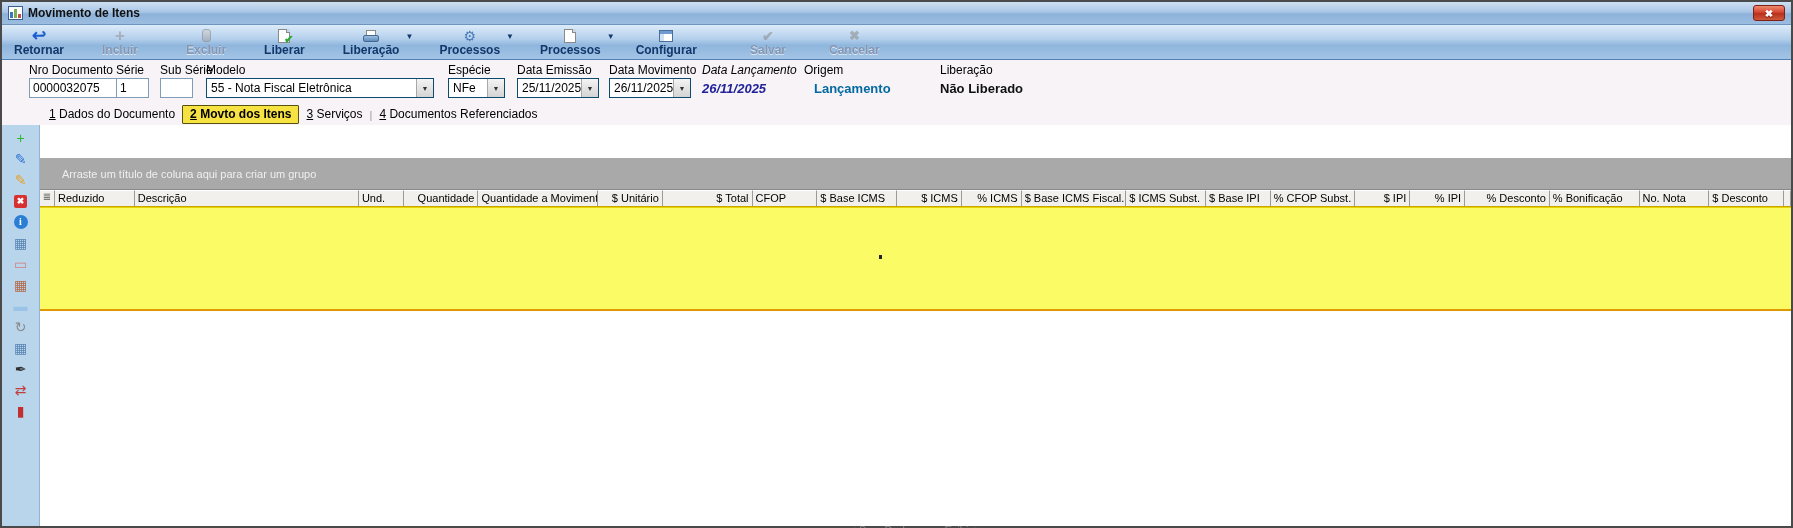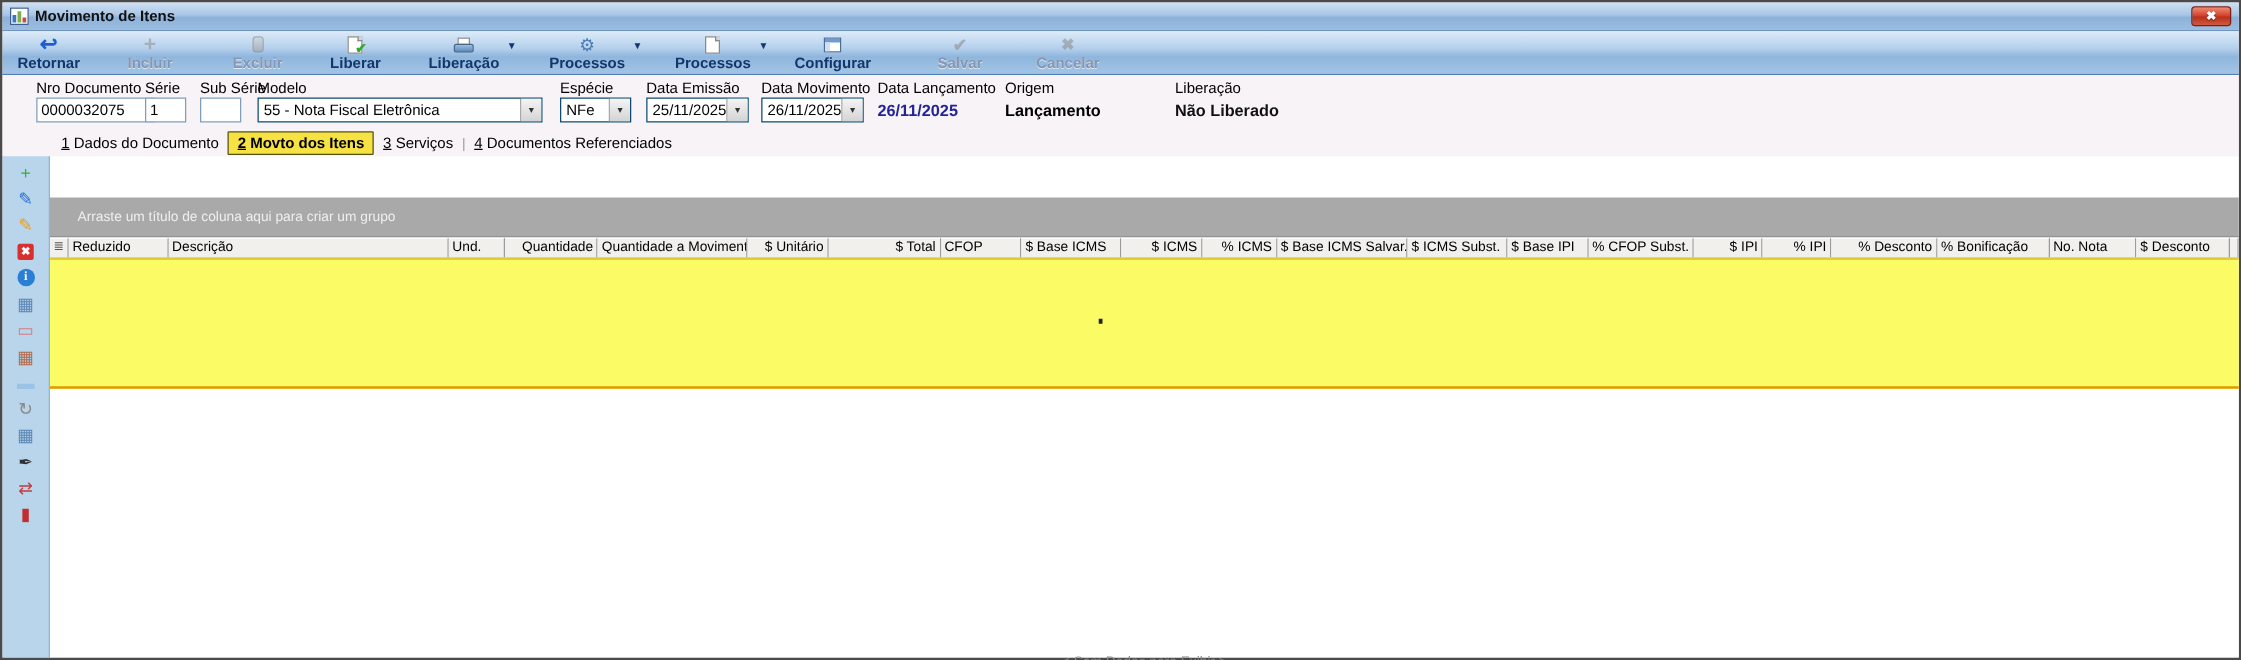--- a/index.html
+++ b/index.html
@@ -253,27 +253,27 @@
     </div>
     <div class="fgroup" style="left:607px;">
       <div class="flabel">Data Movimento</div>
       <div class="fctl">
         <div class="combo" style="width:82px;">
           <span class="cval">26/11/2025</span>
           <span class="cbtn">▼</span>
         </div>
       </div>
     </div>
-    <div class="fgroup" style="left:700px;">
+    <div class="fgroup" style="left:700px;font-style:italic;">
       <div class="flabel">Data Lançamento</div>
       <div class="static-val v-navy" style="color: rgb(34, 34, 154);">26/11/2025</div>
     </div>
     <div class="fgroup" style="left:802px;">
       <div class="flabel">Origem</div>
-      <div class="static-val v-green" style="color: #000000;">Lançamento</div>
+      <div class="static-val v-green" style="color: #0369a1; margin-left: 10px;">Lançamento</div>
     </div>
     <div class="fgroup" style="left:938px;">
       <div class="flabel">Liberação</div>
       <div class="static-val v-black" style="color: rgb(17, 17, 17);">Não Liberado</div>
     </div>
   </div>
 
   <div class="tabbar">
     <div class="tab">
       <span class="tnum">1</span> <span>Dados do Documento</span>
@@ -348,21 +348,21 @@
         <div class="hcell" style="width:225px;">Descrição</div>
         <div class="hcell" style="width:45px;">Und.</div>
         <div class="hcell r" style="width:75px;">Quantidade</div>
         <div class="hcell" style="width:120px;">Quantidade a Movimentar</div>
         <div class="hcell r" style="width:65px;">$ Unitário</div>
         <div class="hcell r" style="width:90px;">$ Total</div>
         <div class="hcell" style="width:65px;">CFOP</div>
         <div class="hcell" style="width:80px;">$ Base ICMS</div>
         <div class="hcell r" style="width:65px;">$ ICMS</div>
         <div class="hcell r" style="width:60px;">% ICMS</div>
-        <div class="hcell" style="width:105px;">$ Base ICMS Salvar.</div>
+        <div class="hcell" style="width:105px;">$ Base ICMS Fiscal.</div>
         <div class="hcell" style="width:80px;">$ ICMS Subst.</div>
         <div class="hcell" style="width:65px;">$ Base IPI</div>
         <div class="hcell" style="width:85px;">% CFOP Subst.</div>
         <div class="hcell r" style="width:55px;">$ IPI</div>
         <div class="hcell r" style="width:55px;">% IPI</div>
         <div class="hcell r" style="width:85px;">% Desconto</div>
         <div class="hcell" style="width:90px;">% Bonificação</div>
         <div class="hcell" style="width:70px;">No. Nota</div>
         <div class="hcell" style="width:75px;">$ Desconto</div>
         <div class="hcell" style="flex:1;"></div>

